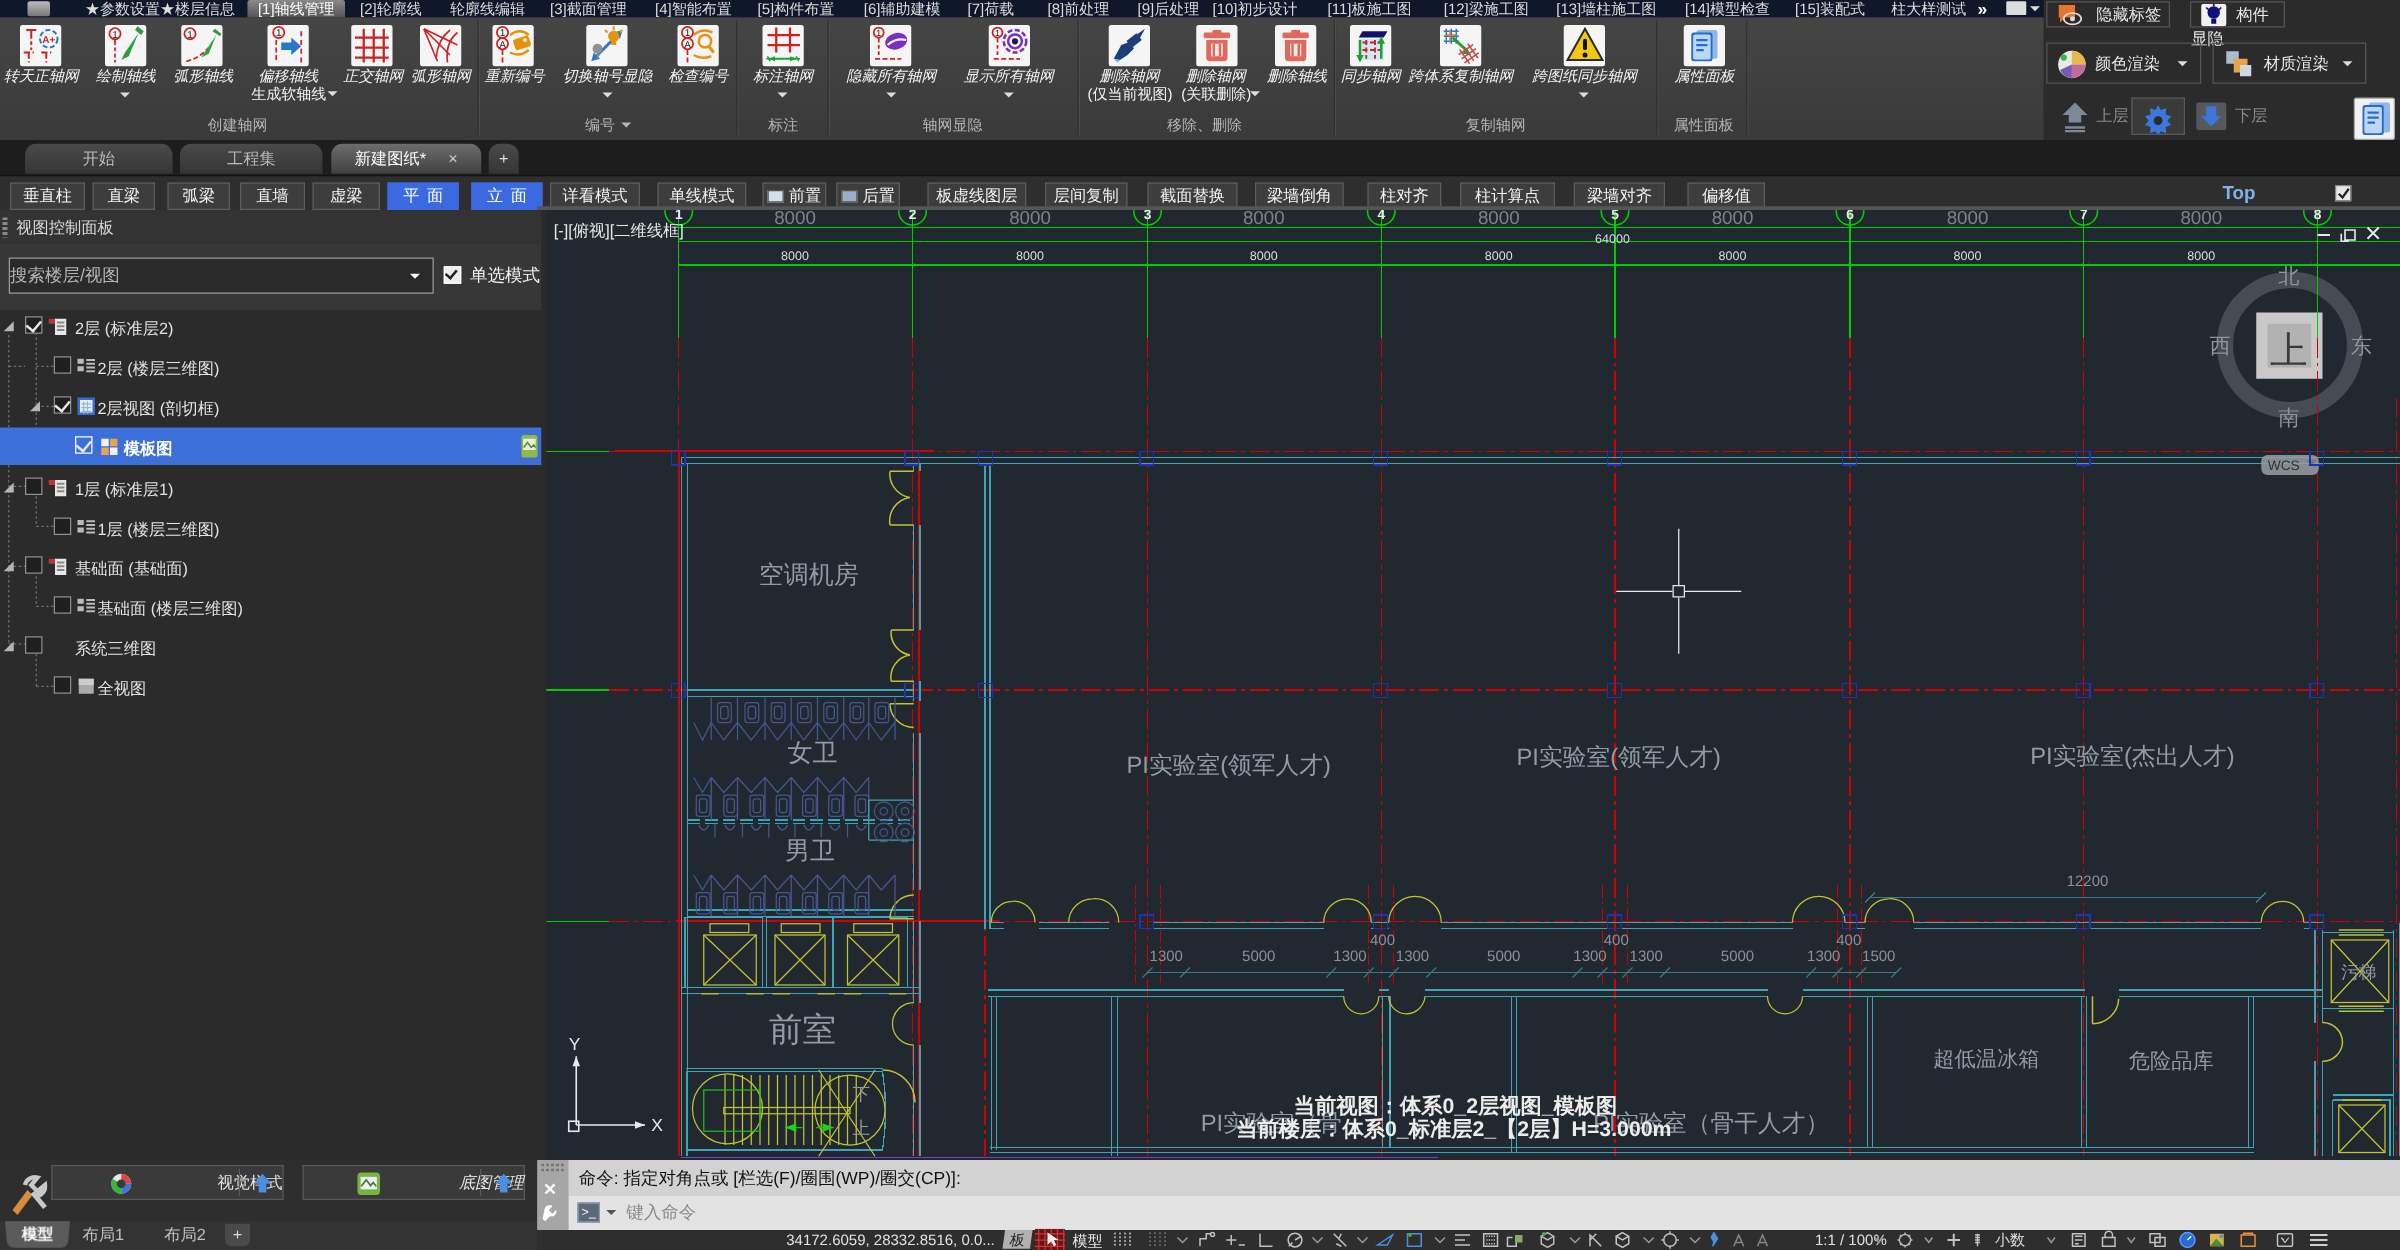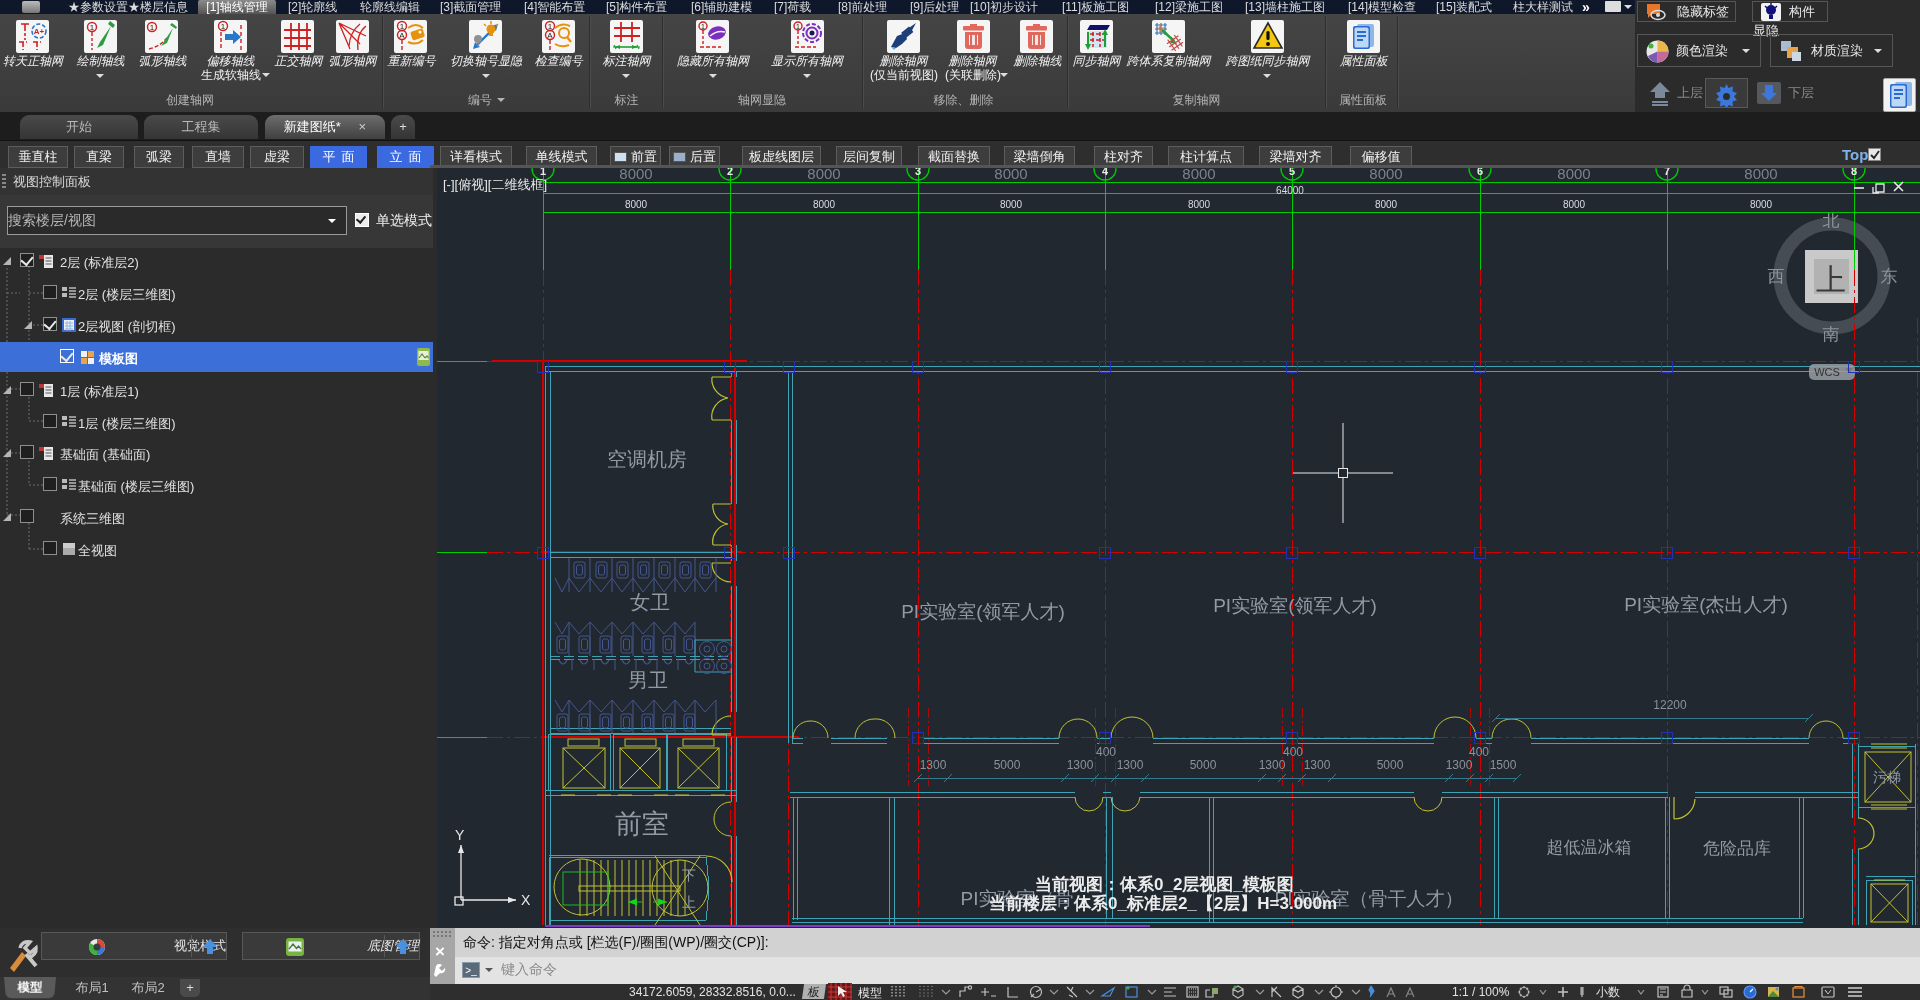--- a/index.html
+++ b/index.html
@@ -351,21 +351,21 @@
     <div class="tbtn" style="left:918px;width:72px;">截面替换</div>
     <div class="tbtn" style="left:1004px;width:71px;">梁墙倒角</div>
     <div class="tbtn" style="left:1094px;width:59px;">柱对齐</div>
     <div class="tbtn" style="left:1168px;width:76px;">柱计算点</div>
     <div class="tbtn" style="left:1259px;width:73px;">梁墙对齐</div>
     <div class="tbtn" style="left:1350px;width:62px;">偏移值</div>
     <div style="position:absolute;left:1868px;top:7px;width:13px;height:13px;background:#e8e8e8;border:1px solid #888;"></div>
     <svg class="abs" style="left:1869px;top:8px;" width="12" height="12" viewBox="0 0 12 12">
         <path d="M2 6 l3 3 5 -7" stroke="#222" stroke-width="1.8" fill="none"></path>
       </svg>
-    <div style="position:absolute;left:1842px;top:5px;color:#7fb2e8;font-size:15px;font-weight:bold;">Top</div>
+    <div style="position:absolute;left:1778px;top:5px;color:#7fb2e8;font-size:15px;font-weight:bold;">Top</div>
   </div>
   <div id="leftpanel">
     <div id="lp-head"><span style="position:absolute;left:2px;top:6px;width:4px;height:16px;background:repeating-linear-gradient(#888 0 2px,transparent 2px 4px);"></span><span style="margin-left:13px;">视图控制面板</span></div>
     <div id="lp-search">
       <div id="combo">搜索楼层/视图<div class="caret" style="right:10px;top:12px;border-top-color:#fff;"></div></div>
       <div class="cb" style="left:355px;top:18px;background:#ececec;border-color:#fff;">
           <span style="position:absolute;left:2px;top:0px;width:6px;height:9px;border:solid #222;border-width:0 2px 2px 0;transform:rotate(40deg);"></span>
         </div>
       <div style="position:absolute;left:376px;top:17px;font-size:14px;color:#f0f0f0;">单选模式</div>
     </div>
@@ -828,21 +828,21 @@
       </svg>
       <span style="margin-left:66px;font-style:italic;">底图管理</span>
       <span style="position:absolute;right:34px;top:2px;height:22px;border-left:1px solid #585858;"></span>
       <svg class="abs" style="right:8px;top:5px;" width="16" height="17" viewBox="0 0 16 17">
           <path d="M8 1 L15 9 h-4 v7 h-6 V9 H1 z" fill="#4a90e0"></path>
         </svg>
     </div>
   </div>
   <div id="layouttabs">
     <div style="position:absolute;left:4px;top:0;width:52px;height:23px;background:#5a5a5a;color:#fff;font-weight:bold;text-align:center;line-height:22px;border-radius:0 0 6px 6px;transform:perspective(20px) rotateX(-4deg);transform-origin:top;">模型</div>
-    <div style="position:absolute;left:66px;top:0;width:52px;height:22px;text-align:center;line-height:21px;">布局1</div>
+    <div style="position:absolute;left:66px;top:0;width:52px;height:22px;line-height:21px;">布局1</div>
     <div style="position:absolute;left:122px;top:0;width:52px;height:22px;text-align:center;line-height:21px;">布局2</div>
     <div style="position:absolute;left:180px;top:2px;width:20px;height:18px;background:#4a4a4a;border-radius:0 0 5px 5px;text-align:center;line-height:17px;color:#ddd;">+</div>
   </div>
   <div id="cmd">
     <div id="cmdgrip">
       <div style="position:absolute;left:3px;top:3px;width:18px;height:8px;background:repeating-linear-gradient(90deg,#777 0 2px,transparent 2px 4px),repeating-linear-gradient(90deg,#777 0 2px,transparent 2px 4px);background-size:18px 2px;background-position:0 0,0 4px;background-repeat:no-repeat;"></div>
       <div style="position:absolute;left:5px;top:14px;color:#fff;font-size:17px;font-weight:bold;">×</div>
       <svg class="abs" style="left:4px;top:36px;" width="16" height="16" viewBox="0 0 16 16">
           <path d="M2 2 a4 4 0 0 1 6 -1 l-3 3 3 3 3 -3 a4 4 0 0 1 -5 5 l-4 4 -2 -2 z" fill="#fff"></path>
         </svg>

